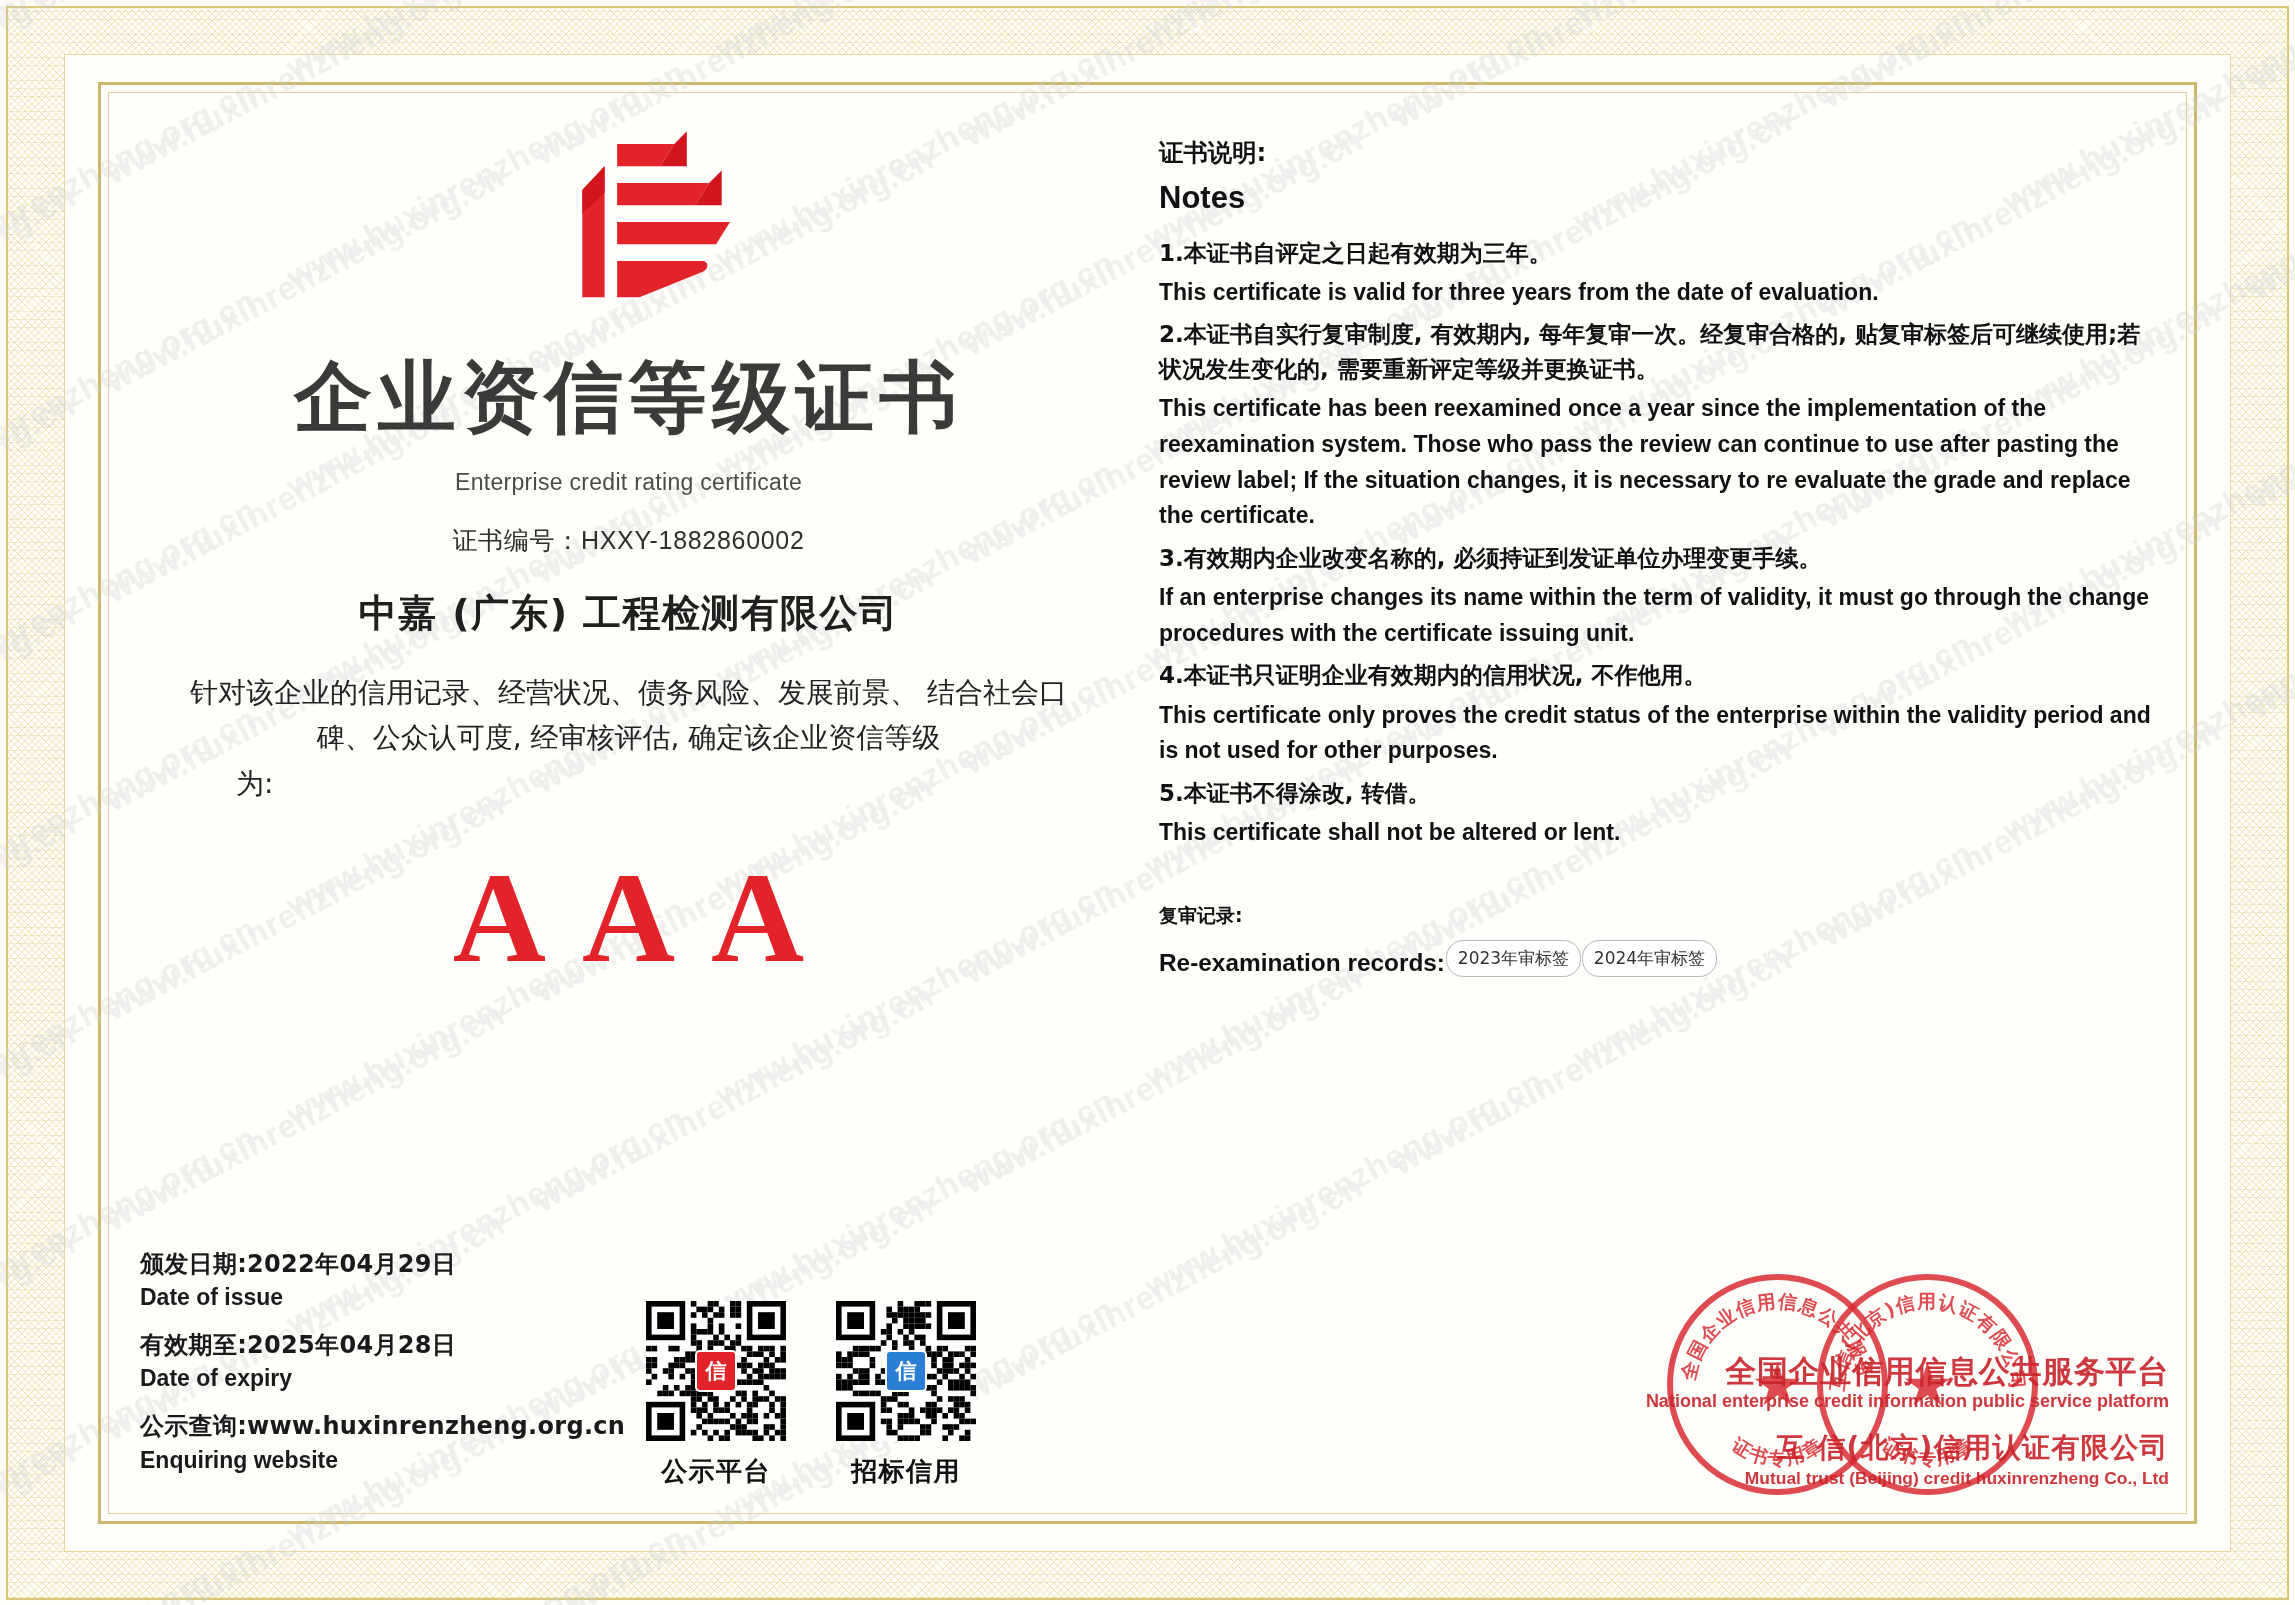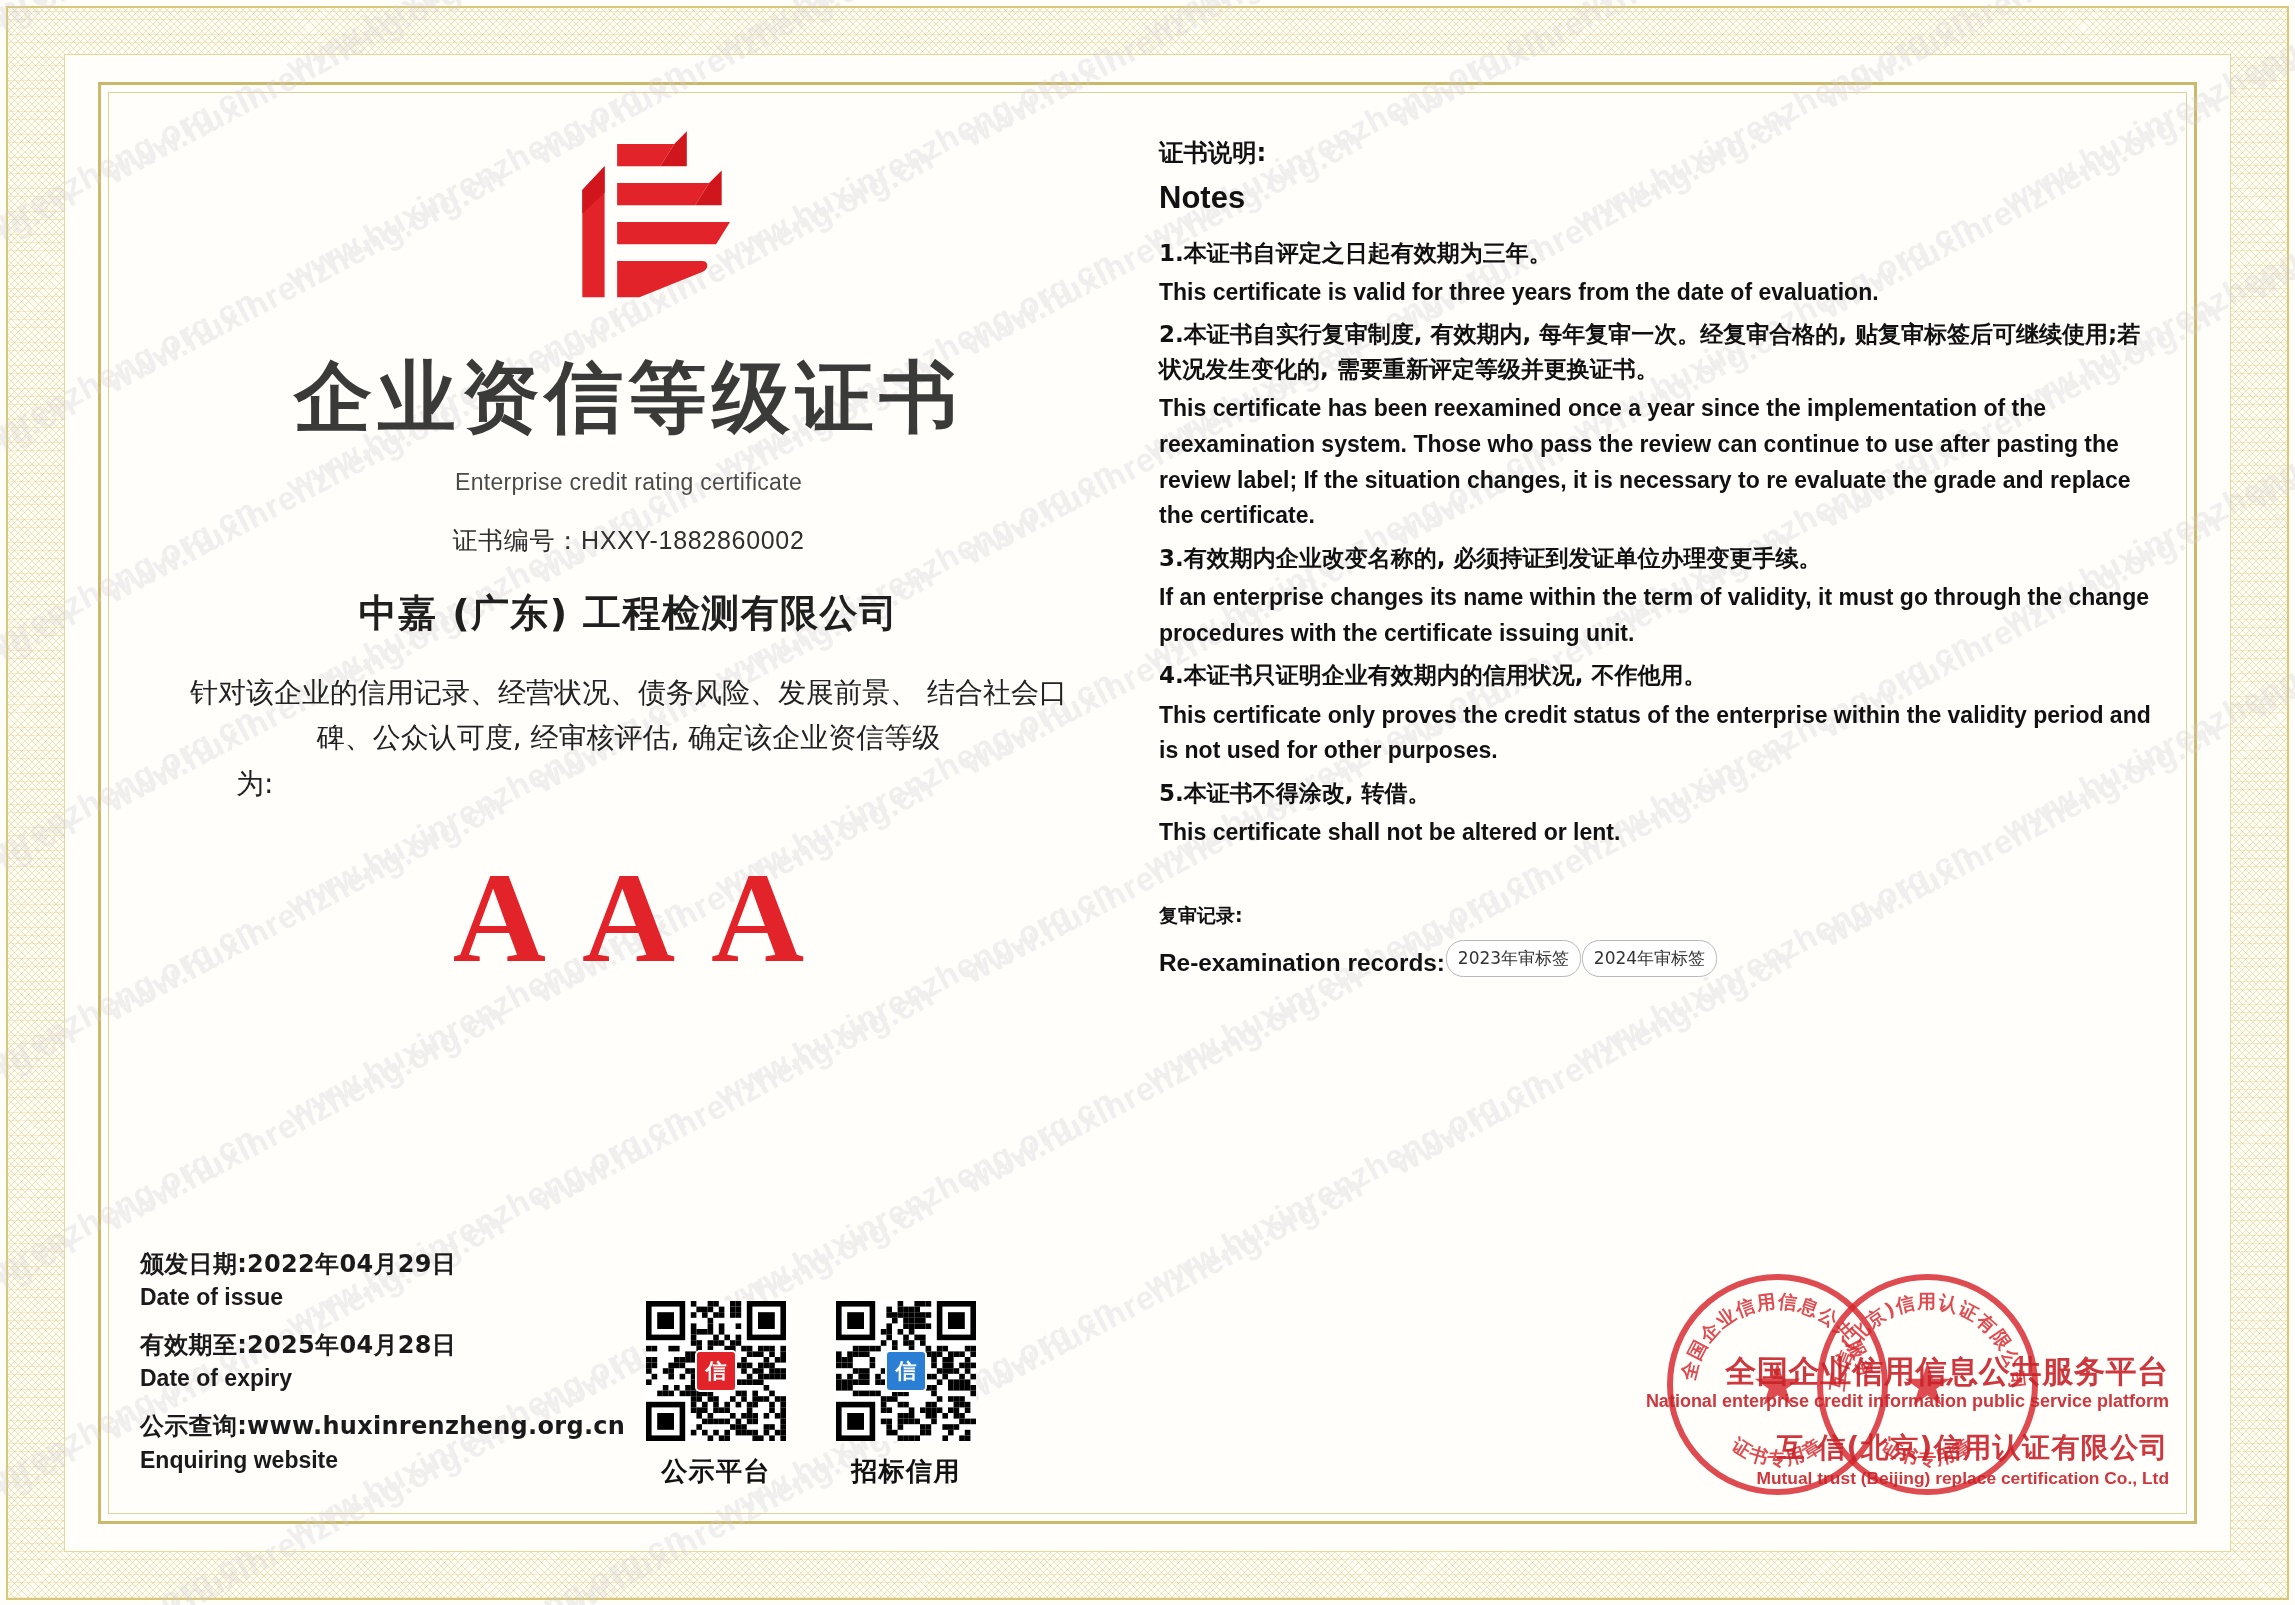--- a/index.html
+++ b/index.html
@@ -978,18 +978,18 @@
             </defs>
             <text><textPath href="#arcTopR" startOffset="50%" text-anchor="middle" id="sealRightTop">互信(北京)信用认证有限公司</textPath></text>
             <text><textPath href="#arcBotR" startOffset="50%" text-anchor="middle" id="sealRightBot">证书专用章</textPath></text>
           </svg>
           <div class="seal-star">★</div>
         </div>
 
         <div class="seal-overlay-text platform-cn">全国企业信用信息公共服务平台</div>
         <div class="seal-overlay-text platform-en">National enterprise credit information public service platform</div>
         <div class="seal-overlay-text company-seal-cn">互 信(北京)信用认证有限公司</div>
-        <div class="seal-overlay-text company-seal-en">Mutual trust (Beijing) replace certification Co., Ltd</div>
+        <div class="seal-overlay-text company-seal-en">Mutual trust (Beijing) credit huxinrenzheng Co., Ltd</div>
       </div>
     </div>
   </div>
 </div>
 
 
 </body></html>

